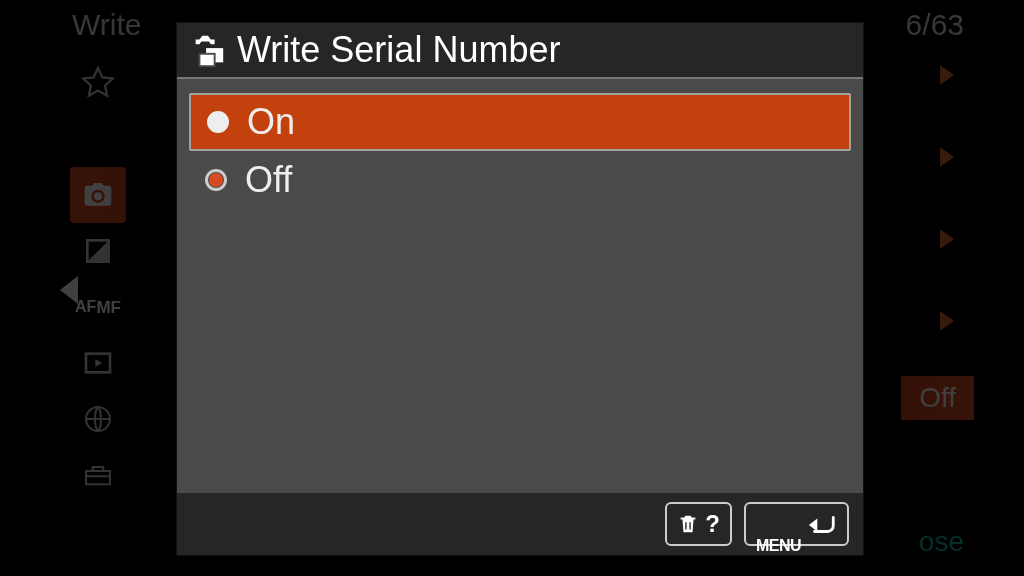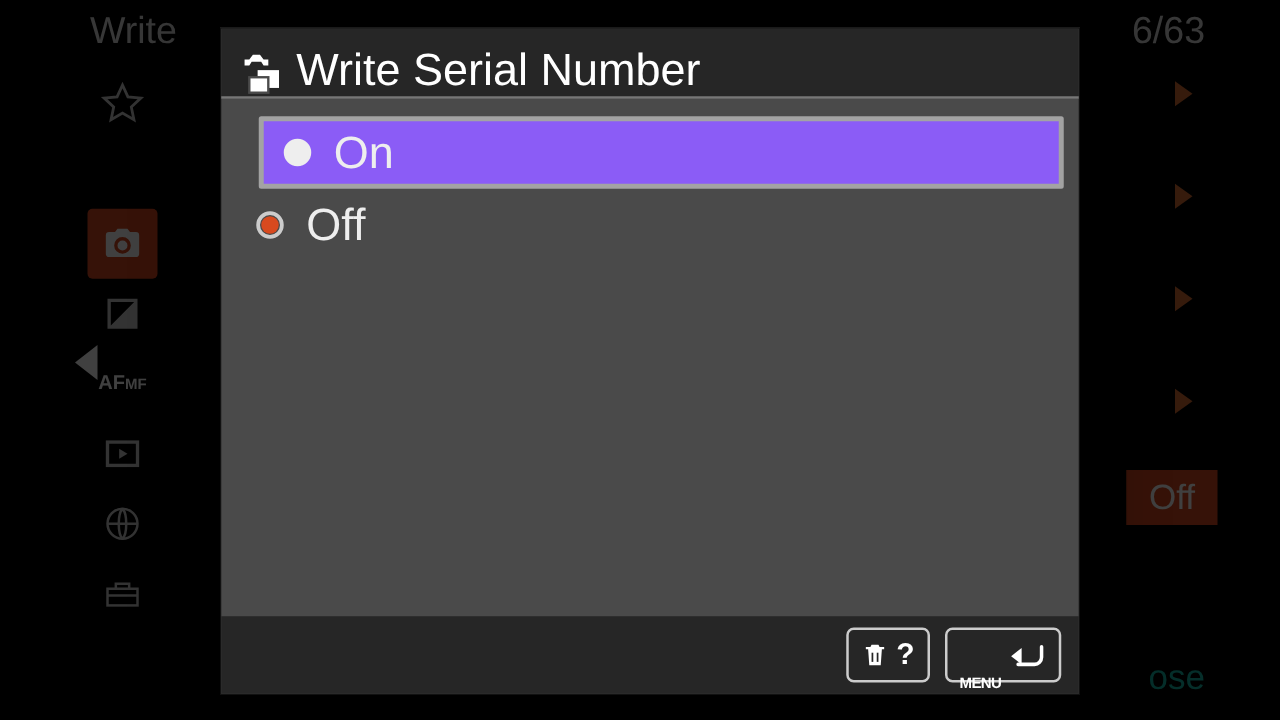--- a/index.html
+++ b/index.html
@@ -113,21 +113,21 @@
       background: #4a4a4a;
       border: 1px solid #111;
       box-shadow: 0 0 50px rgba(0,0,0,0.8);
       z-index: 10;
     }
 
     .dialog-header {
       background: #262626;
       height: 56px;
       display: flex;
-      align-items: flex-end;
+      align-items: center;
       padding-left: 12px;
       border-bottom: 2px solid #777;
     }
 
     .header-icon {
       width: 38px;
       height: 38px;
       margin-right: 10px;
       display: inline-flex;
       align-items: center;
@@ -147,24 +147,23 @@
     .option {
       display: flex;
       align-items: center;
       height: 58px;
       padding-left: 16px;
       color: #eee;
       font-size: 36px;
     }
 
     .option.selected {
-      background: #8b5cf6;
-      border: 4px solid #a3a3a3;
+      background: #c2410c;
+      border: 2px solid #a3a3a3;
       border-radius: 2px;
-      margin-left: 18px;
     }
 
     .radio {
       width: 22px;
       height: 22px;
       border-radius: 50%;
       margin-right: 18px;
       border: 3px solid #ccc;
       display: inline-flex;
       align-items: center;
@@ -207,21 +206,21 @@
       color: #fff;
       display: flex;
       align-items: center;
       padding: 0 10px;
       font-size: 24px;
       font-weight: bold;
       gap: 6px;
     }
 
     .menu-label {
-      font-size: 12px;
+      font-size: 16px;
       letter-spacing: -0.5px;
       font-weight: bold;
       margin-top: 43px;
     }
   </style>
 </head>
 <body>
 
 <div class="bg-layer">
   <div class="bg-top-text">Write</div>
@@ -237,21 +236,21 @@
     <div class="bg-sidebar-item selected">
       <svg width="32" height="32" viewBox="0 0 24 24">
           <path fill="#fff" d="M9 3h6l1.5 2H20a2 2 0 012 2v11a2 2 0 01-2 2H4a2 2 0 01-2-2V7a2 2 0 012-2h3.5L9 3zm3 5a5 5 0 100 10 5 5 0 000-10zm0 2a3 3 0 110 6 3 3 0 010-6z"></path>
         </svg>
     </div>
     <div class="bg-sidebar-item">
       <svg width="32" height="32" viewBox="0 0 24 24">
           <path fill="#ccc" d="M3 3h18v18H3V3zm2 2v14L19 5H5z"></path>
         </svg>
     </div>
-    <div class="bg-sidebar-item" style="color:#fff;font-size:16px;font-weight:bold;line-height:1;">AF<sub style="font-size:12px;">MF</sub></div>
+    <div class="bg-sidebar-item" style="color:#fff;font-size:16px;font-weight:bold;line-height:1;">AF<sub style="font-size:17px;">MF</sub></div>
     <div class="bg-sidebar-item">
       <svg width="32" height="32" viewBox="0 0 24 24">
           <rect x="3" y="5" width="18" height="14" fill="none" stroke="#ccc" stroke-width="2"></rect>
           <path fill="#ccc" d="M10 9l5 3-5 3z"></path>
         </svg>
     </div>
     <div class="bg-sidebar-item">
       <svg width="32" height="32" viewBox="0 0 24 24">
           <circle cx="12" cy="12" r="9" fill="none" stroke="#ccc" stroke-width="1.5"></circle>
           <path fill="none" stroke="#ccc" stroke-width="1.5" d="M3 12h18M12 3c3 3 3 15 0 18M12 3c-3 3-3 15 0 18"></path>

